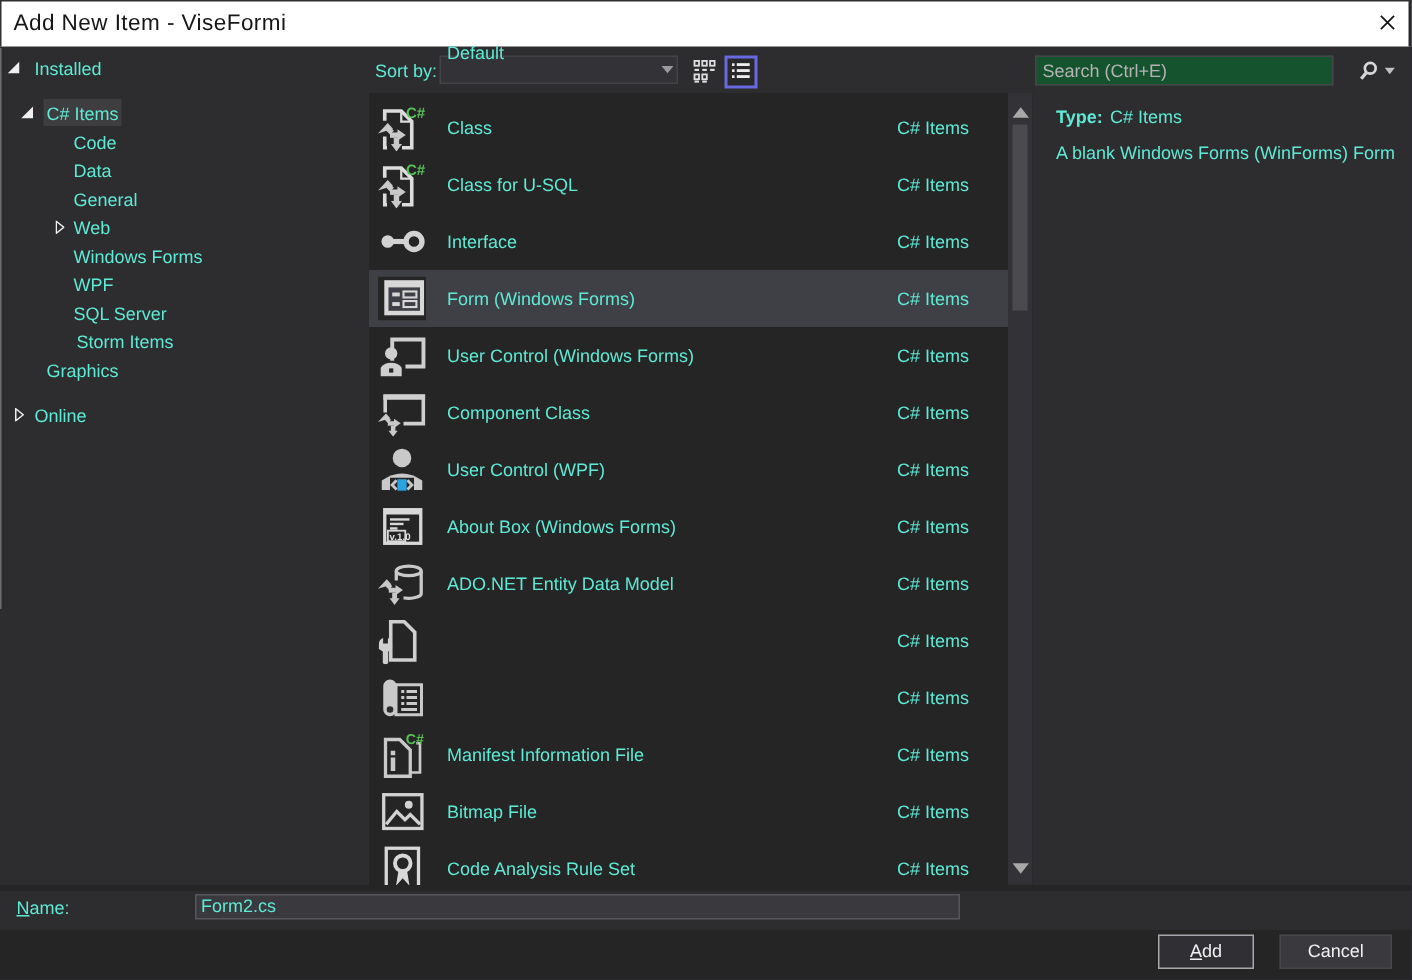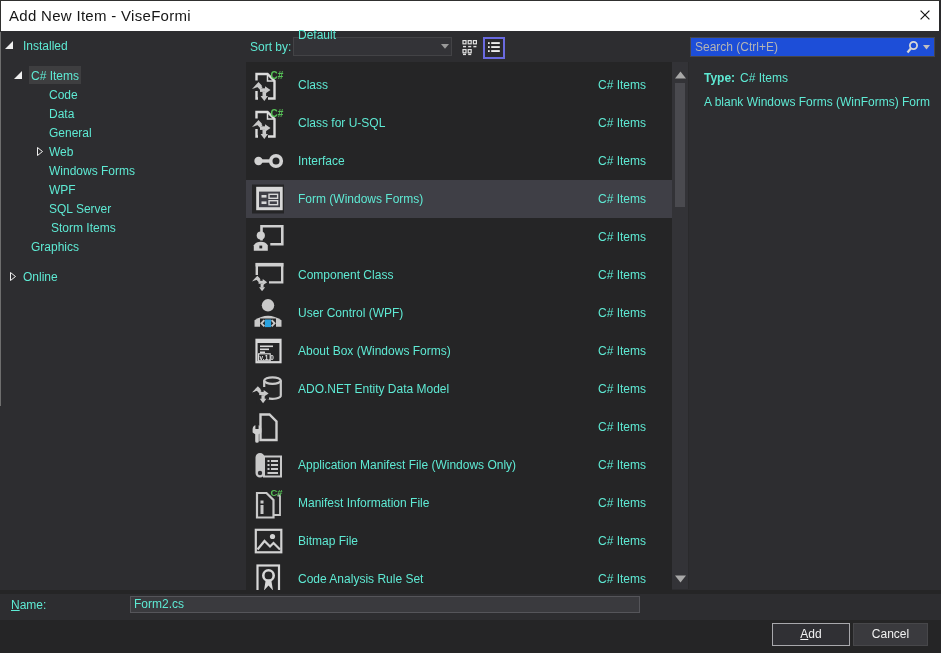--- a/index.html
+++ b/index.html
@@ -16,28 +16,28 @@
 .rowsel{background:#3f3f46}
 .iname{left:52px;top:0;height:38px;line-height:38px}
 .itype{right:26px;top:0;height:38px;line-height:38px}
 
 #sbar{left:672px;top:62px;width:17px;height:526.5px;background:#333337;border-right:1px solid #2a2a2c}
 #sthumb{left:675px;top:83px;width:10px;height:124px;background:#4a4a4f}
 
 #sortdd{left:293px;top:37px;width:159px;height:19px;background:#333337;border:1px solid #434346}
 #listbtn{left:483px;top:36.6px;width:22.4px;height:22.6px;border:2px solid #6a6ae0;background:#29292c}
 
-#search{left:690px;top:37px;width:245px;height:20px;background:#1d4ed8;border:1px solid #46464a;color:#b4b4b4;font-size:12px;line-height:18px;padding-left:4px}
+#search{left:690px;top:37px;width:199px;height:20px;background:#14532d;border:1px solid #46464a;color:#b4b4b4;font-size:12px;line-height:18px;padding-left:4px}
 
 #namebox{left:130px;top:596px;width:510px;height:17px;background:#3a3a3e;border:1px solid #55555a}
 #nametext{left:134px;top:596px;height:17px;line-height:17px}
 
 #btm{left:0;top:620px;width:941px;height:33px;background:#252526}
 .btn{top:623px;height:23px;background:#3a3a3e;text-align:center;line-height:21px;font-size:12px;color:#f1f1f1}
-#addbtn{left:772px;width:78px;background:#303034;border:1px solid #a8a8ac}
+#addbtn{left:772px;width:64px;background:#303034;border:1px solid #a8a8ac}
 #cancelbtn{left:853px;width:75px;border:1px solid #47474a}
 u{text-decoration:underline}
 </style></head><body>
 <div class="ab" id="edgeline"></div>
 <div class="ab" id="titlebar"></div>
 <div class="ab" id="title">Add New Item - ViseFormi</div>
 <svg class="ab" style="left:920px;top:10px" width="10" height="10" viewBox="0 0 10 10">
     <path d="M0.6 0.6 L9.4 9.4 M0.6 9.4 L9.4 0.6" stroke="#161616" stroke-width="1.2" fill="none"></path>
   </svg>
 
@@ -167,20 +167,21 @@
 <div class="ab t iname">Form (Windows Forms)</div>
 <div class="ab t itype">C# Items</div>
 </div>
 <div class="ab row" style="top:152px">
 <svg class="ab" style="left:6px;top:3px" width="32" height="32" viewBox="0 0 32 32">
         <path d="M9.5 19.5 V5.3 H30.3 V23.3 H18.3" fill="none" stroke="#cfcfcf" stroke-width="2.6"></path>
         <circle cx="8.8" cy="14.6" r="4.1" fill="#cfcfcf"></circle>
         <path d="M1.8 29.8 V24.2 Q4 20.8 8.8 20.8 Q13.6 20.8 15.8 24.2 V29.8 Z" fill="#cfcfcf"></path>
         <rect x="7.4" y="24.6" width="2.8" height="2.8" fill="#252526"></rect>
       </svg>
+<div class="ab t iname">User Control (Windows Forms)</div>
 <div class="ab t itype">C# Items</div>
 </div>
 <div class="ab row" style="top:190px">
 <svg class="ab" style="left:6px;top:3px" width="32" height="32" viewBox="0 0 32 32">
         <path d="M4.8 16.5 V5.2 H30.2 V23.4 H17" fill="none" stroke="#cfcfcf" stroke-width="2.4"></path>
         <rect x="3.6" y="3.9" width="27.8" height="3.6" fill="#cfcfcf"></rect>
         <path d="M-0.5 16 H9.5 V18 H12 V22.5 H16.5 V28 H13.5 V32 H4.5 V24 H-0.5 Z" fill="#252526"></path>
         <g fill="#c9c9c9" transform="translate(0,6) scale(0.82)">
           <polygon points="0,20 6.5,13 10,16.8"></polygon>
           <rect x="5.5" y="16" width="4.5" height="3.6" transform="rotate(46 7.7 17.8)"></rect>
@@ -252,21 +253,20 @@
         <g fill="#c9c9c9">
           <rect x="15.5" y="11" width="2" height="2"></rect>
           <rect x="19" y="11" width="7" height="2"></rect>
           <rect x="15.5" y="15" width="2" height="2"></rect>
           <rect x="19" y="15" width="7" height="2"></rect>
           <rect x="15.5" y="19" width="2" height="2"></rect>
           <rect x="19" y="19" width="7" height="2"></rect>
           <rect x="15.5" y="23" width="10.5" height="2"></rect>
         </g>
       </svg>
-<div class="ab t iname">Application Manifest File (Windows Only)</div>
 <div class="ab t itype">C# Items</div>
 </div>
 <div class="ab row" style="top:418px">
 <svg class="ab" style="left:6px;top:3px" width="32" height="32" viewBox="0 0 32 32">
         <path d="M25.5 8.5 H28 V28 H13" fill="none" stroke="#c9c9c9" stroke-width="1.8"></path>
         <path d="M5 6 H14.5 L21.5 13 V30.5 H5 Z" fill="#252526" stroke="#c9c9c9" stroke-width="2.2"></path>
         <text x="24.5" y="8.8" font-size="9.5" font-weight="bold" fill="#57c057" text-anchor="middle" font-family="Liberation Sans,sans-serif">C#</text>
         <g fill="#c9c9c9">
           <rect x="8.5" y="13.5" width="3" height="3"></rect>
           <rect x="8.5" y="18" width="3" height="9"></rect>

